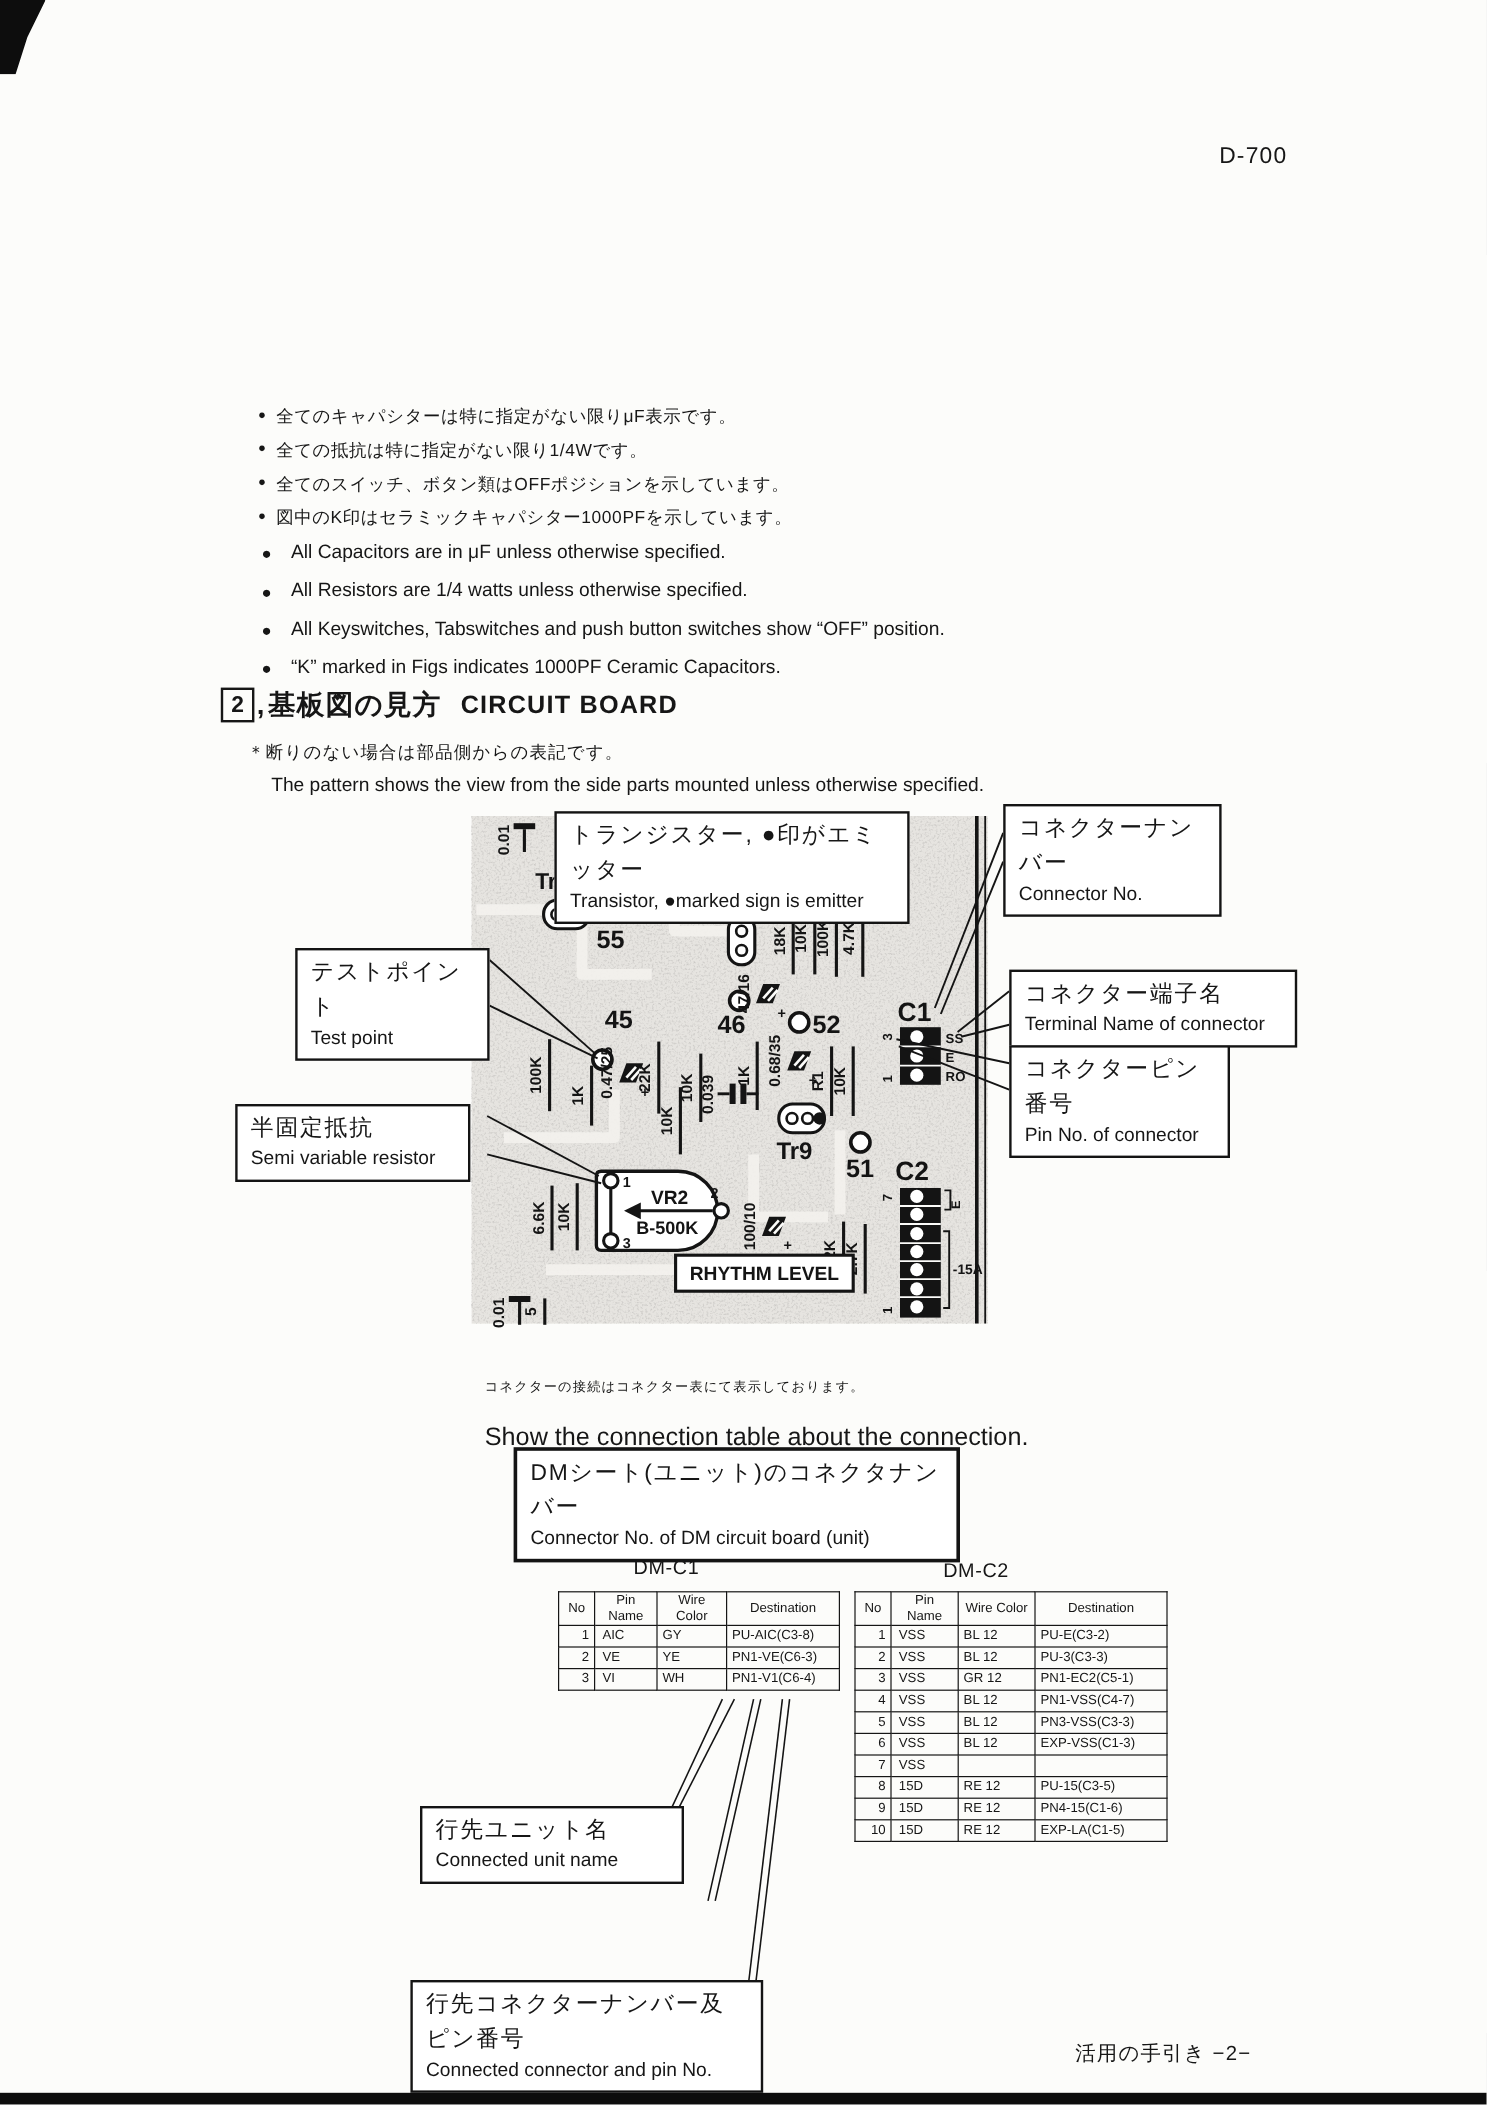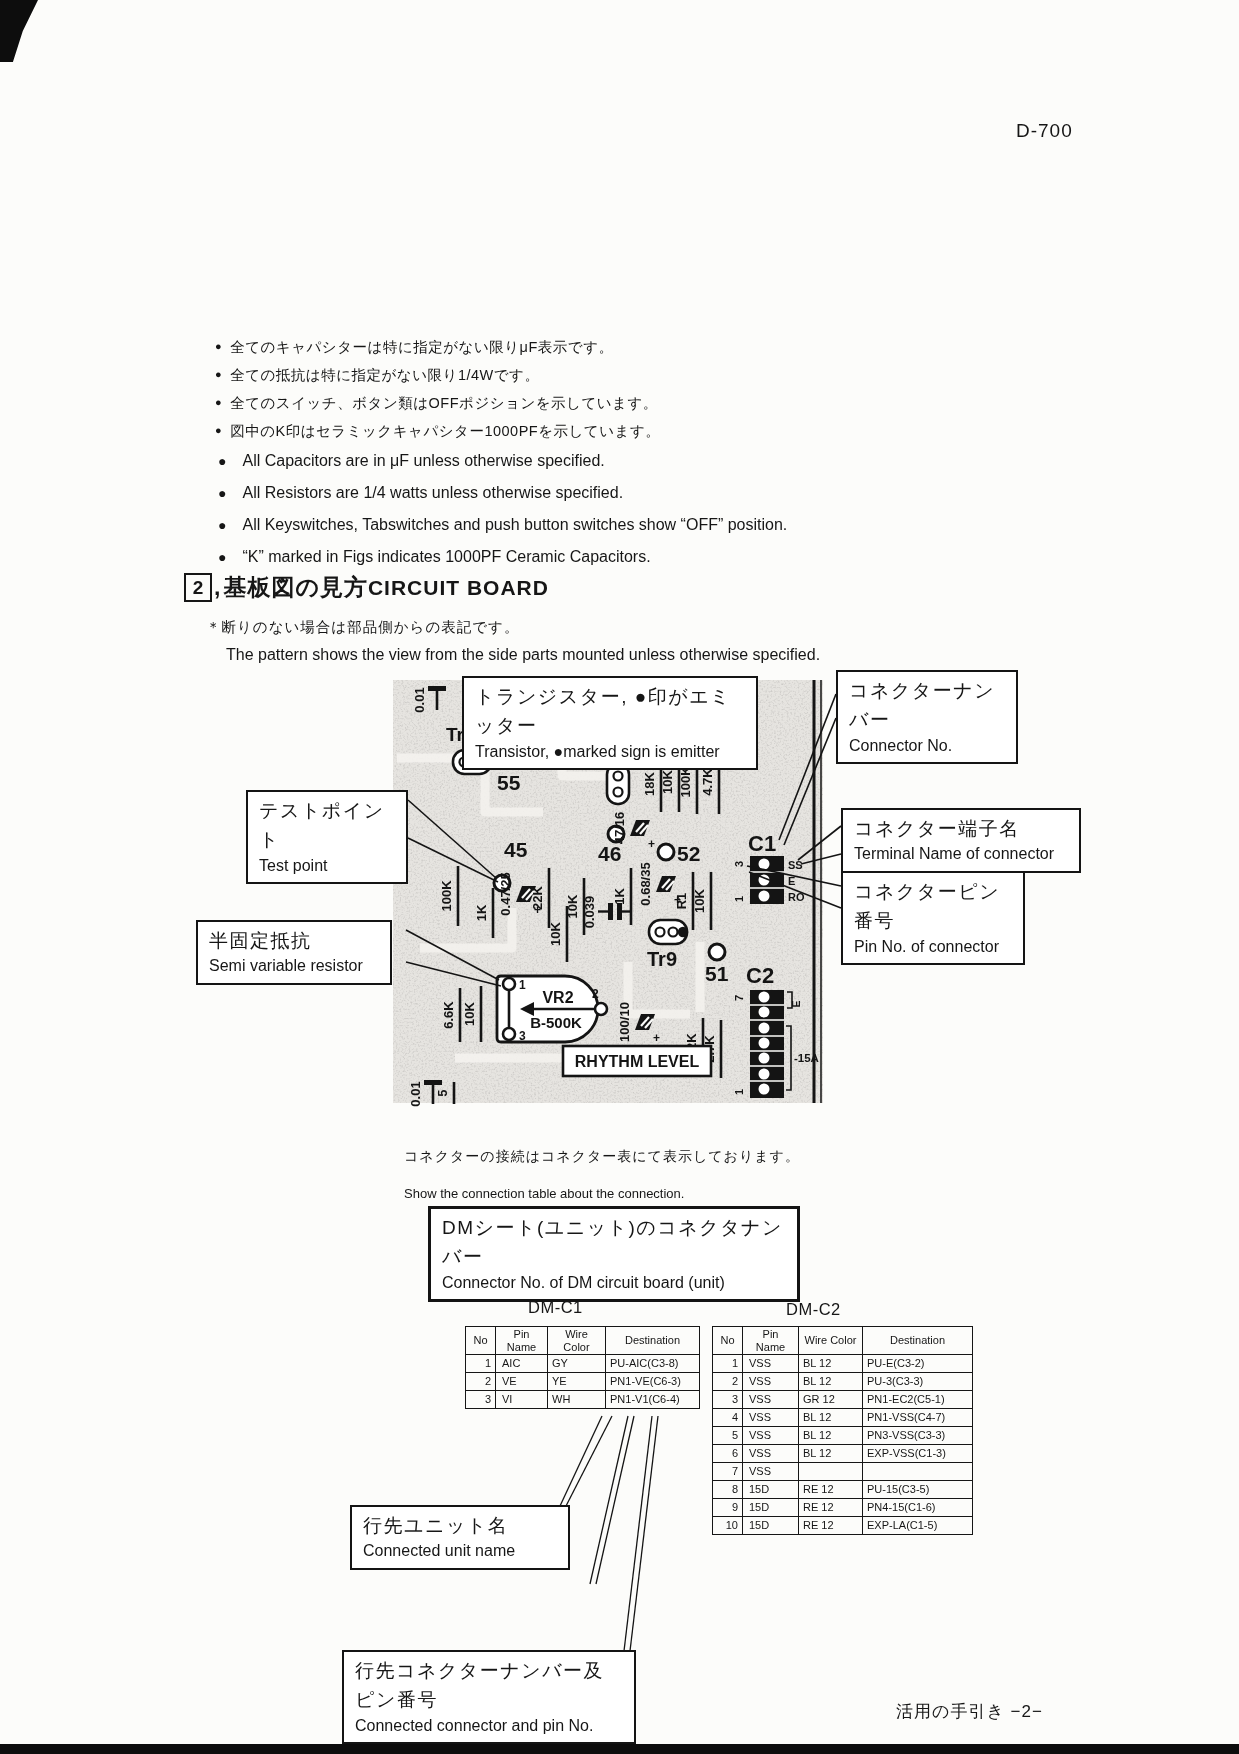--- a/index.html
+++ b/index.html
@@ -24,26 +24,26 @@
   .jp-note { font-size:14.5px; letter-spacing:0.5px; }
   .jp-note .b { font-size:11px; margin-top:3px; }
   .en-note { font-size:16px; }
   .en-note .b { font-size:14px; margin-top:2px; margin-right:16px; }
 
   
   .section-head { left:184px; top:572px; display:flex; align-items:center; }
   .num-box { display:inline-flex; width:28px; height:29px; border:2.5px solid #161616;
     align-items:center; justify-content:center; font-size:19px; font-weight:bold; }
   .sec-jp { font-size:23px; font-weight:bold; margin-left:2px; letter-spacing:1px; }
-  .sec-en { font-size:21px; font-weight:600; letter-spacing:1px; }
+  .sec-en { font-size:21px; font-weight:600; margin-left:16px; letter-spacing:1px; }
   .sec-note-jp { left:206px; top:618px; font-size:14.5px; letter-spacing:1px; }
   .sec-note-en { left:226px; top:646px; font-size:16px; }
 
-  .conn-note-jp { left:404px; top:1148px; font-size:14px; letter-spacing:1px; }
-  .conn-note-en { left:404px; top:1186px; font-size:13px; }
+  .conn-note-jp { left:404px; top:1148px; font-size:11px; letter-spacing:1px; }
+  .conn-note-en { left:404px; top:1186px; font-size:21px; }
 
   
   .callout { position:absolute; background:#fff; border:2.5px solid #141414;
     padding:4px 11px 5px 11px; z-index:2; }
   .callout .jp { display:block; font-size:19px; letter-spacing:1.5px; line-height:1.55; }
   .callout .en { display:block; font-size:16px; line-height:1.4; white-space:nowrap; }
   .heavy { border-width:3px; }
 
   
   .dmtable { position:absolute; border-collapse:collapse; z-index:2; background:#fcfcfa;

